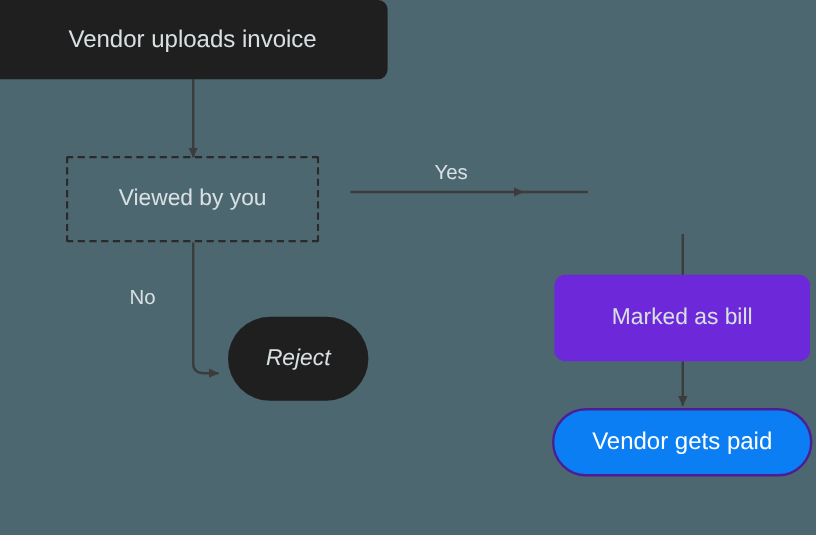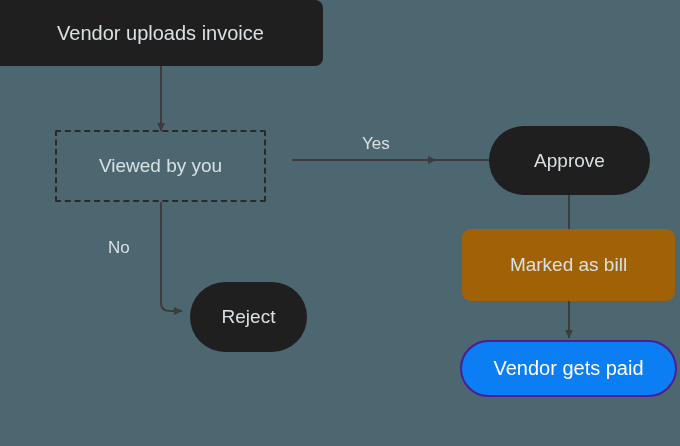--- a/index.html
+++ b/index.html
@@ -68,35 +68,36 @@
     width: 161px;
     height: 69px;
     background: #1f1f1f;
     border-radius: 36px;
     color: #d8e0e3;
     font-size: 19px;
   }
   
   #node-reject {
     left: 190px;
-    top: 282px;
+    top: 264px;
     width: 117px;
     height: 70px;
     background: #1f1f1f;
     border-radius: 36px;
     color: #d8e0e3;
     font-size: 19px;
+    font-style: italic;
   }
   
   #node-marked-as-bill {
     left: 462px;
     top: 229px;
     width: 213px;
     height: 72px;
-    background: #a16207;
+    background: #6d28d9;
     border-radius: 9px;
     color: #d8e0e3;
     font-size: 19px;
   }
   
   #node-vendor-gets-paid {
     left: 460px;
     top: 340px;
     width: 217px;
     height: 57px;
@@ -142,21 +143,20 @@
 
     <line x1="569" y1="195" x2="569" y2="230" stroke="#3c3c3c" stroke-width="2"></line>
 
     <line x1="569" y1="301" x2="569" y2="338" stroke="#3c3c3c" stroke-width="2" marker-end="url(#arrowhead)"></line>
   </svg>
 
   <div class="node" id="node-vendor-uploads-invoice">Vendor uploads invoice</div>
 
   <div class="node" id="node-viewed-by-you">Viewed by you</div>
 
-  <div class="node" id="node-approve">Approve</div>
 
   <div class="node" id="node-reject">Reject</div>
 
   <div class="node" id="node-marked-as-bill">Marked as bill</div>
 
   <div class="node" id="node-vendor-gets-paid">Vendor gets paid</div>
 
   <div class="edge-label" id="edge-label-yes">Yes</div>
 
   <div class="edge-label" id="edge-label-no">No</div>

